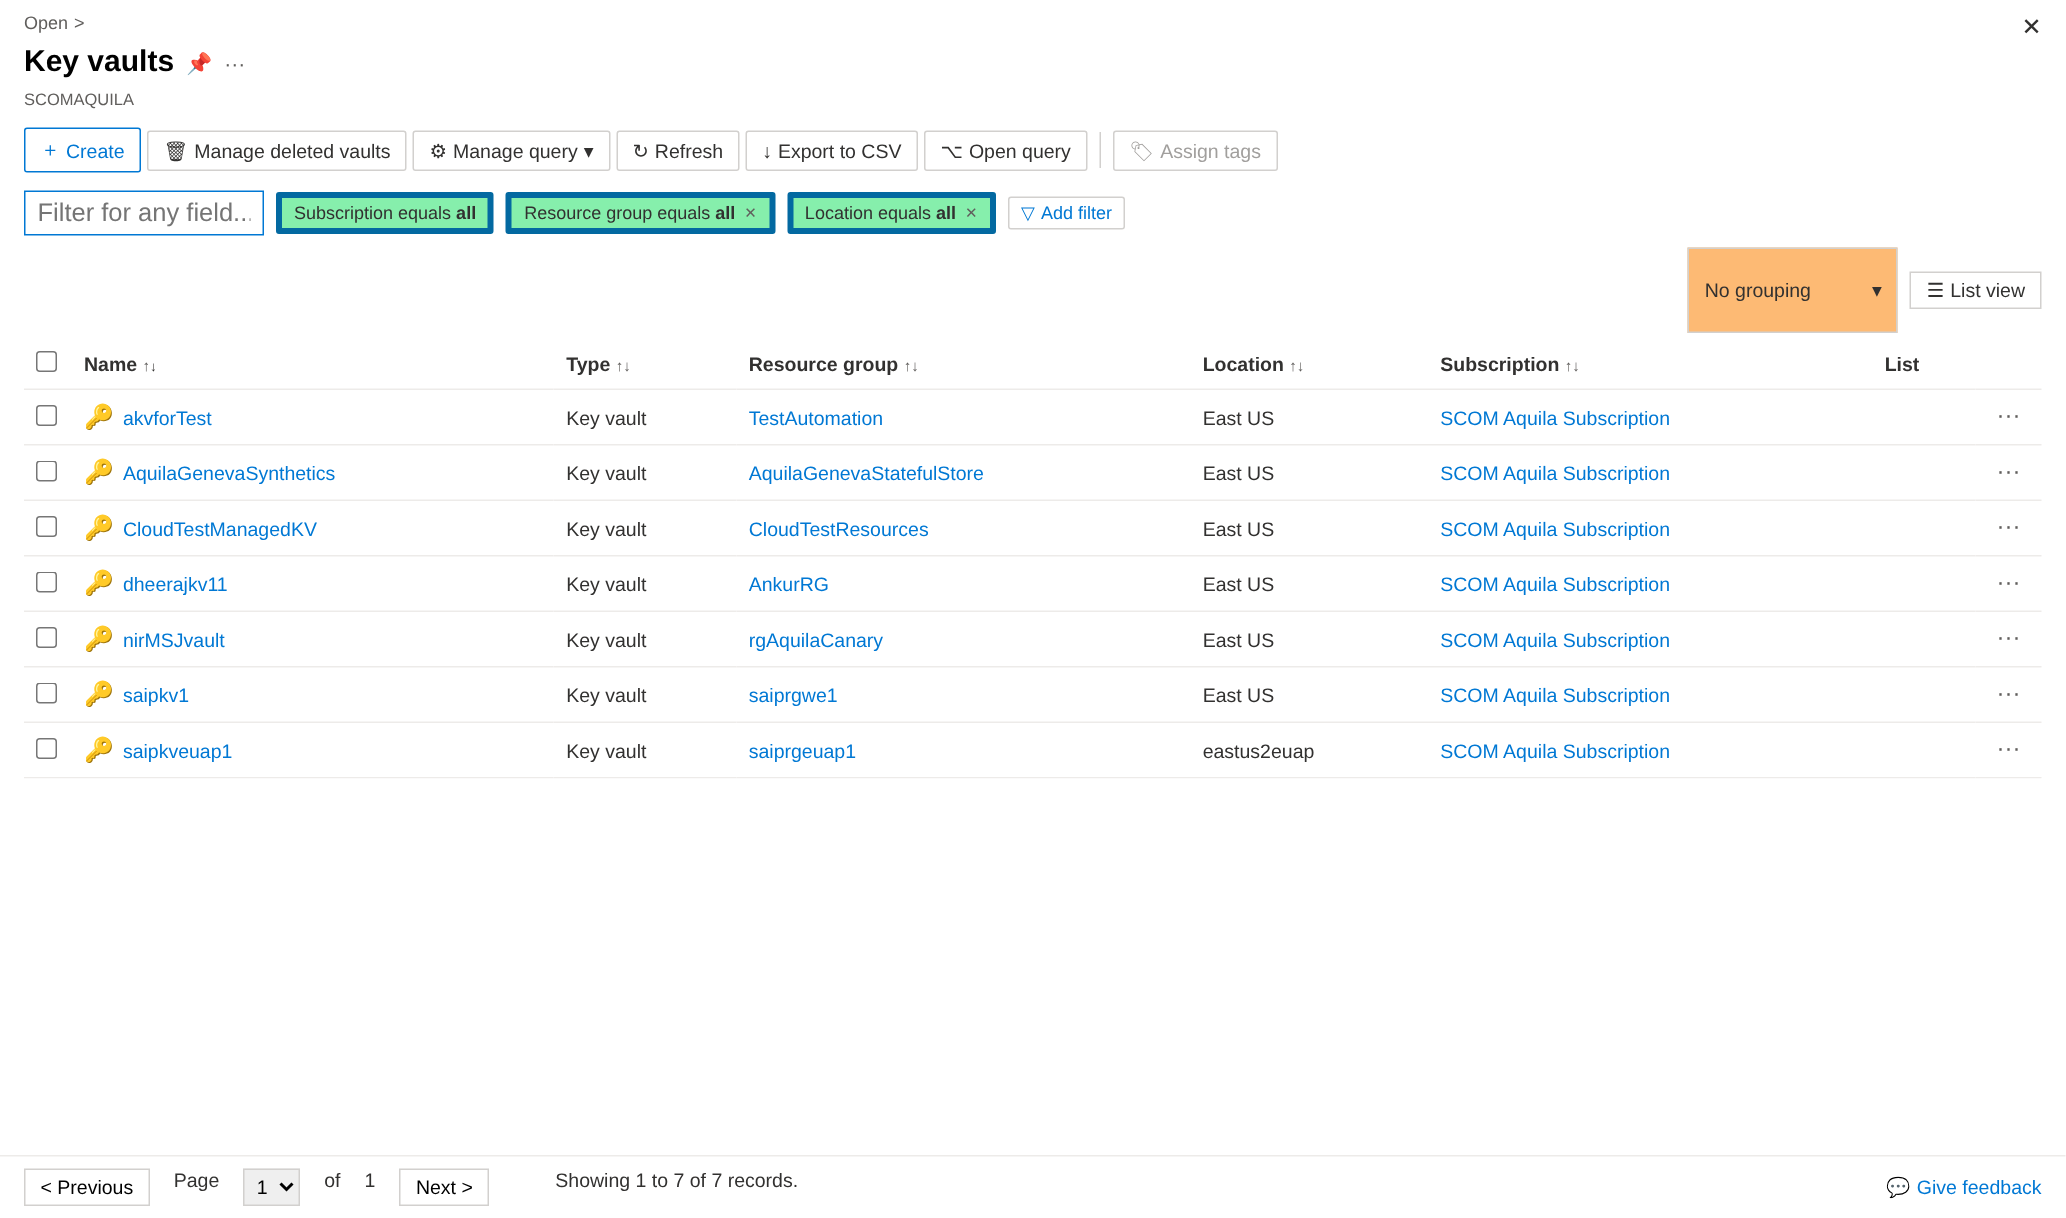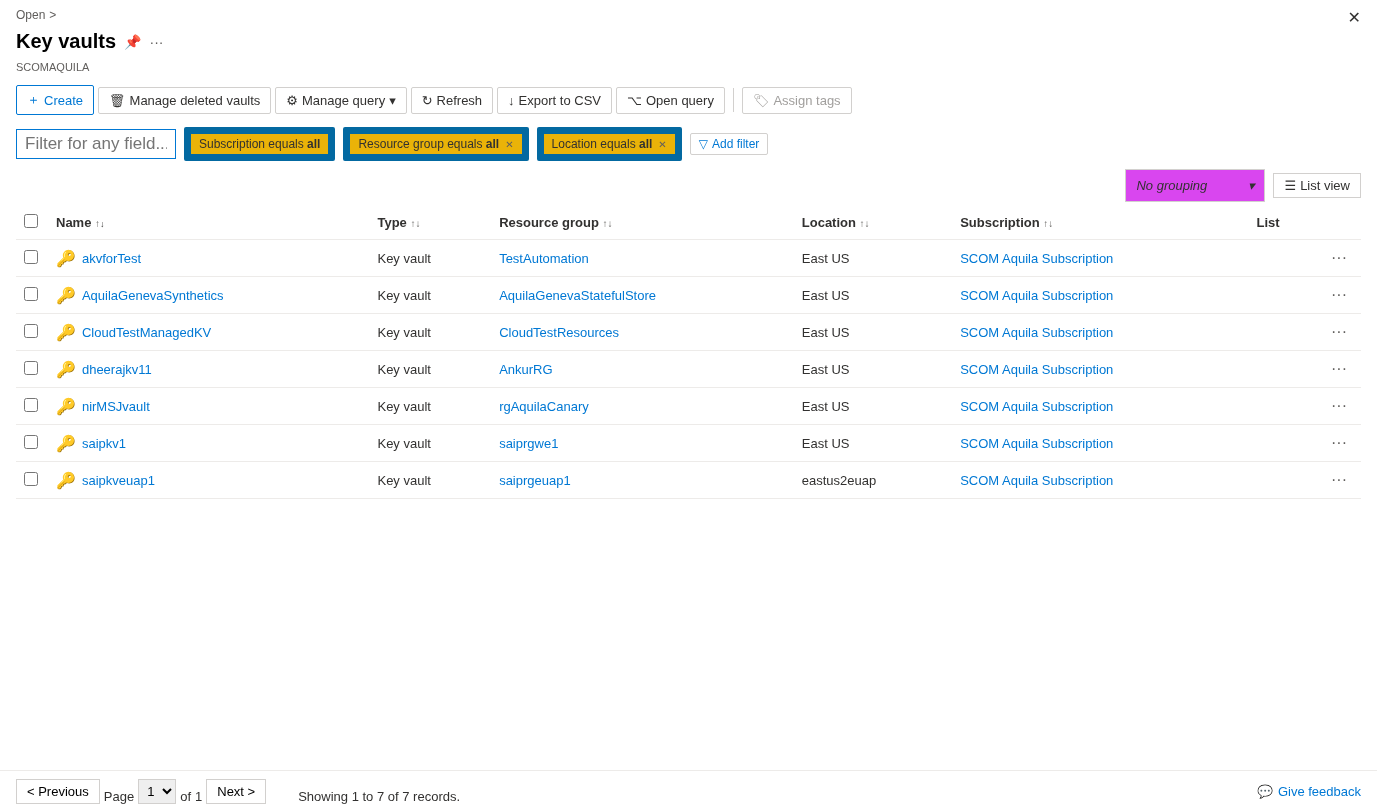--- a/index.html
+++ b/index.html
@@ -15,43 +15,43 @@
     .header-icon { color: #605e5c; cursor: pointer; font-size: 14px; }
     
     .toolbar { display: flex; align-items: center; padding: 4px 16px 8px; gap: 4px; }
     .toolbar-btn { display: flex; align-items: center; gap: 4px; padding: 5px 10px; border: 1px solid #d2d0ce; background: #fff; cursor: pointer; font-size: 13px; color: #323130; border-radius: 2px; }
     .toolbar-btn.primary { border: 1.5px solid #0078d4; color: #0078d4; }
     .toolbar-btn.disabled { color: #a19f9d; cursor: not-allowed; }
     .toolbar-sep { width: 1px; height: 24px; background: #d2d0ce; margin: 0 4px; }
     
     .filter-bar { display: flex; align-items: center; padding: 4px 16px 8px; gap: 8px; flex-wrap: wrap; }
     .filter-input { border: 1px solid #0078d4; padding: 4px 8px; font-size: 17px; width: 160px; outline: none; }
-    .filter-tag { display: flex; align-items: center; gap: 4px; padding: 3px 8px; background: #eab308; border: 7px solid #0369a1; font-size: 12px; border-radius: 2px; }
+    .filter-tag { display: flex; align-items: center; gap: 4px; padding: 3px 8px; background: #86efac; border: 4px solid #0369a1; font-size: 12px; border-radius: 2px; }
     .filter-tag .close { cursor: pointer; color: #605e5c; font-size: 10px; margin-left: 2px; }
     .filter-tag .bold { font-weight: 600; }
     .add-filter-btn { display: flex; align-items: center; gap: 4px; padding: 3px 8px; background: #fff; border: 1px solid #d2d0ce; font-size: 12px; cursor: pointer; color: #0078d4; border-radius: 2px; }
-    .dropdown-btn { display: flex; align-items: center; gap: 4px; padding: 8px 10px; border: 1px solid #d2d0ce; background: #d946ef; cursor: pointer; font-size: 13px; color: #323130; min-width: 140px; justify-content: space-between; font-style: italic; }
+    .dropdown-btn { display: flex; align-items: center; gap: 4px; padding: 20px 10px; border: 1px solid #d2d0ce; background: #fdba74; cursor: pointer; font-size: 13px; color: #323130; min-width: 140px; justify-content: space-between; }
     .list-view-btn { display: flex; align-items: center; gap: 4px; padding: 4px 10px; border: 1px solid #d2d0ce; background: #fff; cursor: pointer; font-size: 13px; color: #323130; }
     
     .table-container { padding: 0 16px; }
     table { width: 100%; border-collapse: collapse; }
     thead th { padding: 8px 8px; text-align: left; font-size: 13px; font-weight: 600; color: #323130; border-bottom: 1px solid #edebe9; white-space: nowrap; }
     tbody tr { border-bottom: 1px solid #edebe9; }
     tbody td { padding: 7px 8px; font-size: 13px; vertical-align: middle; }
     
     .checkbox-cell { width: 32px; }
     input[type="checkbox"] { width: 14px; height: 14px; cursor: pointer; }
     
     .name-cell { display: flex; align-items: center; gap: 6px; }
     .resource-link { color: #0078d4; text-decoration: none; cursor: pointer; }
     
     .more-btn { background: none; border: none; cursor: pointer; color: #605e5c; font-size: 16px; padding: 2px 6px; }
     
     .footer { position: fixed; bottom: 0; left: 0; right: 0; display: flex; align-items: center; padding: 8px 16px; border-top: 1px solid #edebe9; background: #fff; font-size: 13px; }
-    .pagination { display: flex; align-items: flex-end; gap: 4px; }
+    .pagination { display: flex; align-items: flex-start; gap: 16px; }
     .page-btn { padding: 4px 10px; border: 1px solid #d2d0ce; background: #fff; cursor: pointer; font-size: 13px; }
     .page-select { padding: 3px 4px; border: 1px solid #d2d0ce; font-size: 13px; }
     .page-info { margin-left: 28px; color: #323130; }
     
     .feedback-btn { margin-left: auto; display: flex; align-items: center; gap: 4px; color: #0078d4; cursor: pointer; font-size: 13px; background: none; border: none; }
     
     .close-btn { position: absolute; top: 8px; right: 16px; background: none; border: none; cursor: pointer; font-size: 16px; color: #323130; }
     
     .controls-row { display: flex; align-items: center; justify-content: flex-end; padding: 0 16px 4px; gap: 8px; }
   </style>

